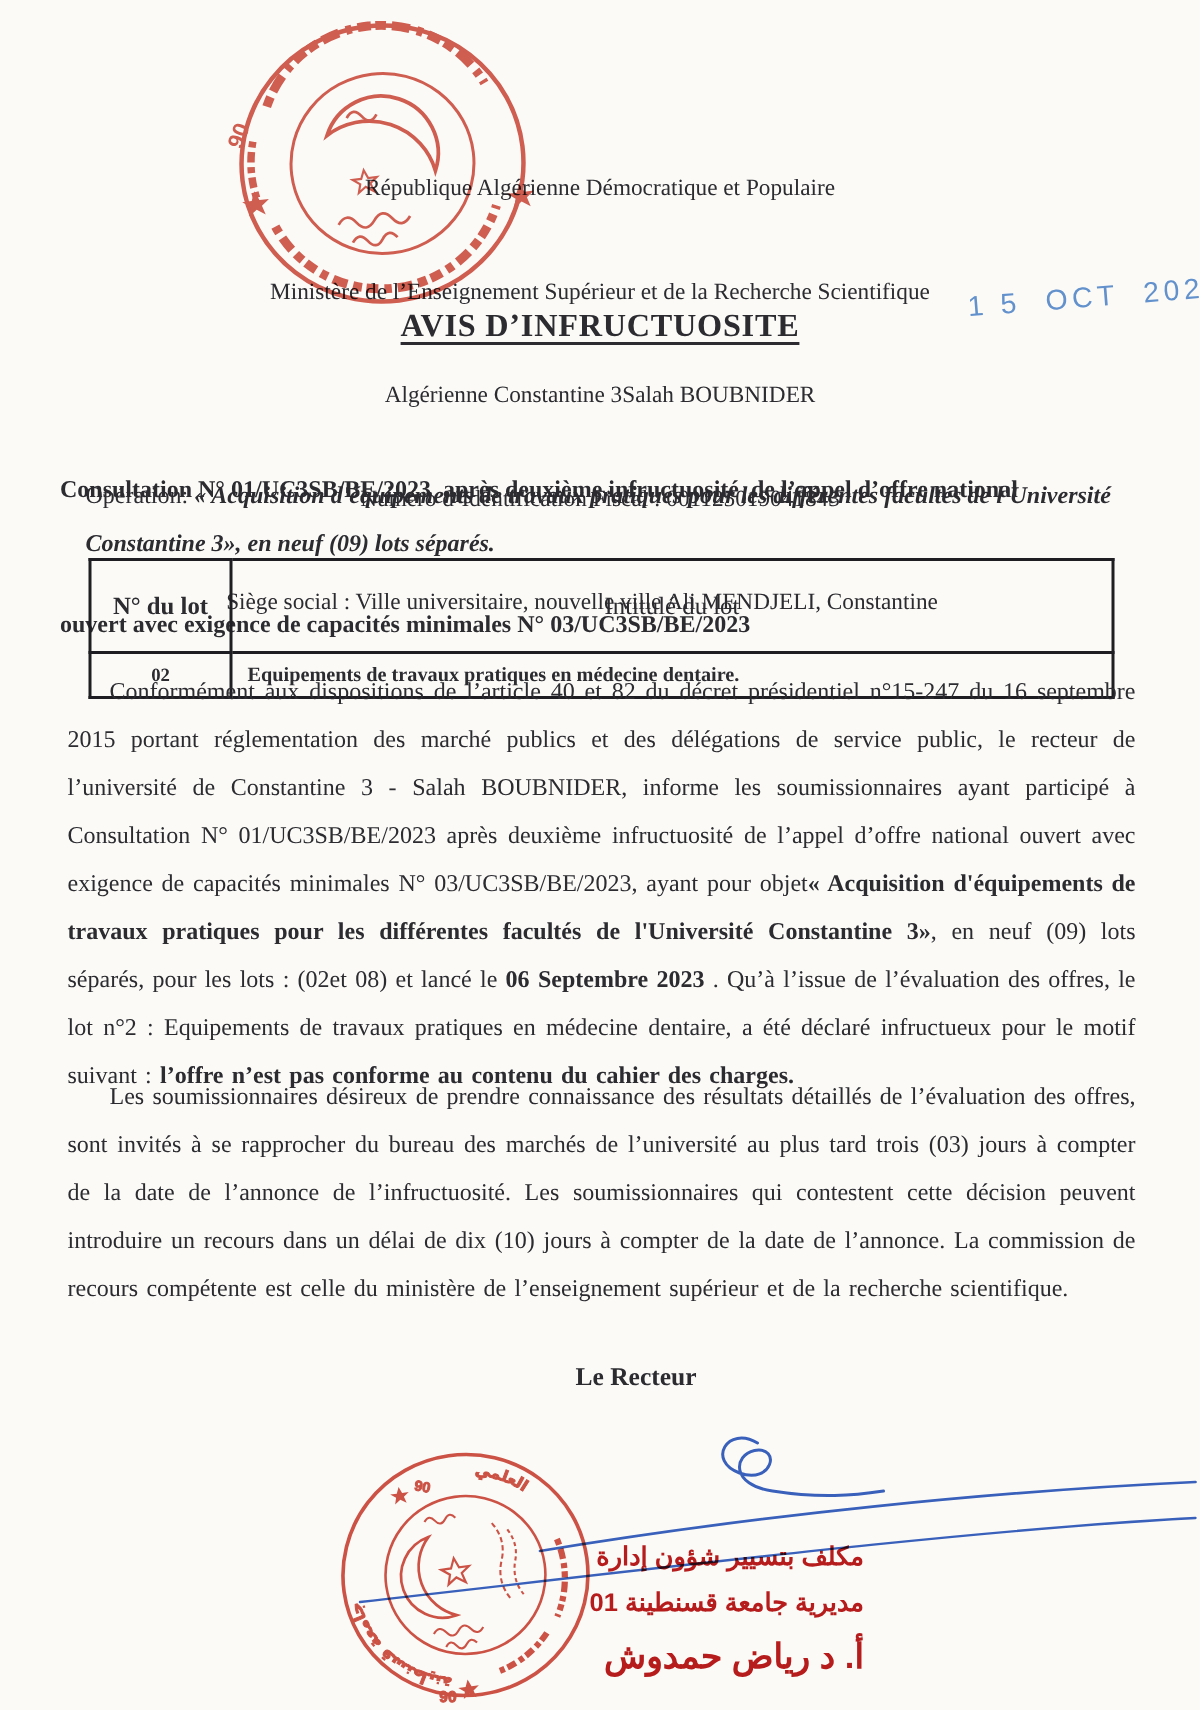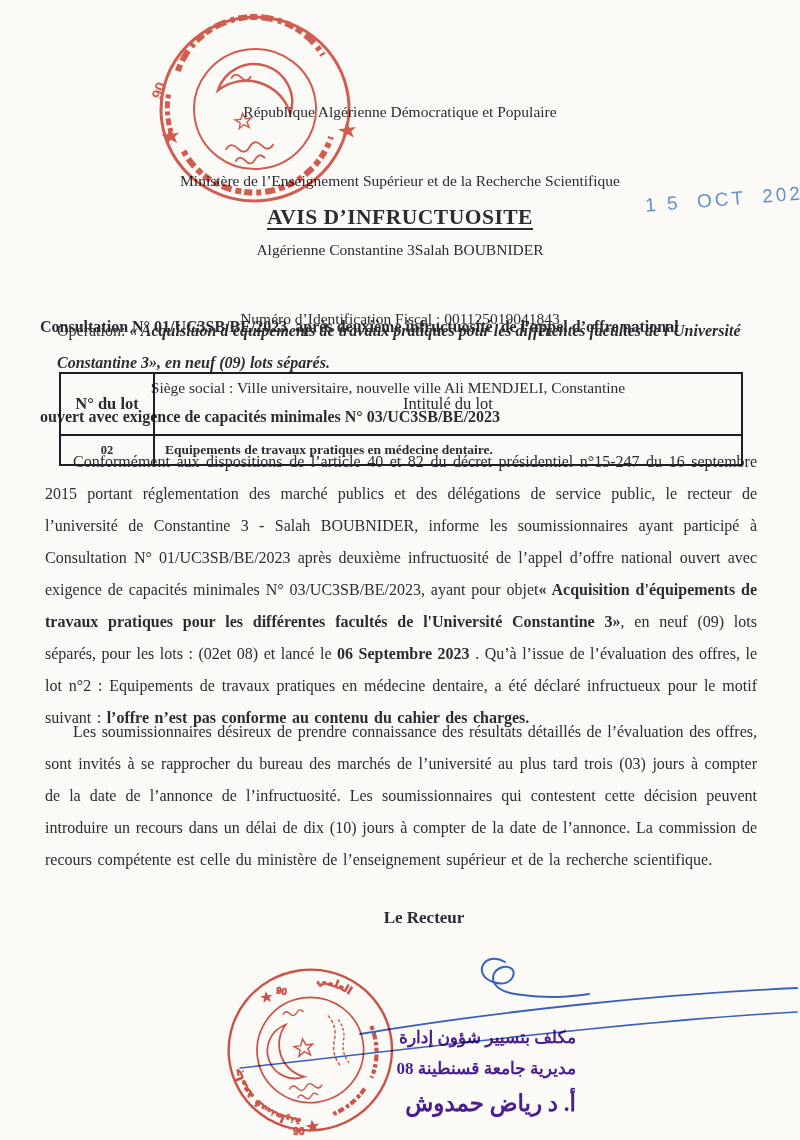--- a/index.html
+++ b/index.html
@@ -12,21 +12,21 @@
     overflow:hidden;
     font-family:"Liberation Serif","DejaVu Serif",serif;
     color:#2b2b30;
   }
   .abs{position:absolute;}
   .u{text-underline-offset:3px;}
   .b{font-weight:bold;}
   .bi{font-weight:bold;font-style:italic;}
 
   .header-block{
-    top:54px;left:0;width:800px;
+    top:68px;left:0;width:800px;
     text-align:center;
     font-size:15.5px;line-height:23px;
     white-space:pre-wrap;
   }
   .header-line{white-space:nowrap;}
   .siege-line{transform:translateX(-12px);}
 
   .stamp{mix-blend-mode:multiply;pointer-events:none;}
   .stamp-top{left:143px;top:14px;opacity:.82;}
   .stamp-bottom{left:180px;top:960px;opacity:.88;}
@@ -90,23 +90,23 @@
     text-align:center;
     font-size:17px;font-weight:bold;
     text-indent:48px;
   }
 
   .signature-svg{left:185px;top:942px;mix-blend-mode:multiply;pointer-events:none;}
 
   .arabic-stamp-text{
     left:318px;top:1022px;width:258px;
     direction:rtl;
-    font-family:Liberation Serif, serif;
+    font-family:Liberation Sans, sans-serif;
     font-weight:bold;
-    color:#4c1d95;
+    color:#b91c1c;
     mix-blend-mode:multiply;
   }
   .arabic-stamp-text .ar1{font-size:17px;line-height:31px;}
   .arabic-stamp-text .ar2{font-size:17px;line-height:31px;}
   .arabic-stamp-text .ar3{font-size:23px;line-height:40px;letter-spacing:1px;}
 
   svg text.stamp-num{
     font-family:"Liberation Sans","DejaVu Sans",sans-serif;
     font-weight:bold;fill:#c93b2c;
   }
@@ -240,17 +240,17 @@
   <svg class="abs signature-svg" width="615" height="145" viewBox="0 0 615 145">
     <g stroke="#3a62c0" fill="none" stroke-width="2" stroke-linecap="round">
       <path d="M 320,20 C 300,8 286,32 308,40 C 330,48 336,22 318,25 C 304,28 302,48 330,52 C 362,57 384,55 404,52"></path>
       <path d="M 175,92 C 320,68 480,52 612,46" stroke-width="1.8"></path>
       <path d="M 55,126 C 250,104 460,78 612,70" stroke-width="1.6"></path>
     </g>
   </svg>
 
   <div class="abs arabic-stamp-text">
     <div class="ar1">مكلف بتسيير شؤون إدارة</div>
-    <div class="ar2">مديرية جامعة قسنطينة 08</div>
+    <div class="ar2">مديرية جامعة قسنطينة 01</div>
     <div class="ar3">أ. د رياض حمدوش</div>
   </div>
 
 </div>
 
 </body></html>

